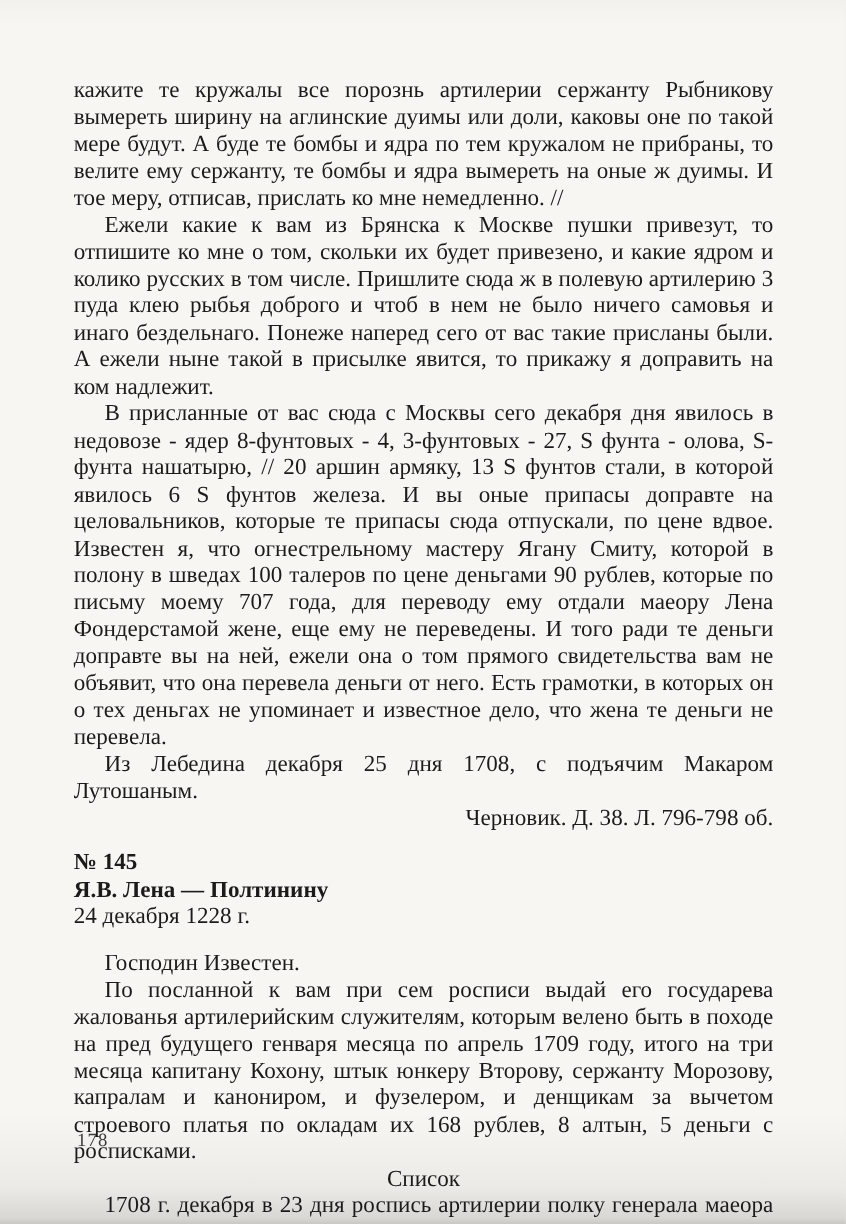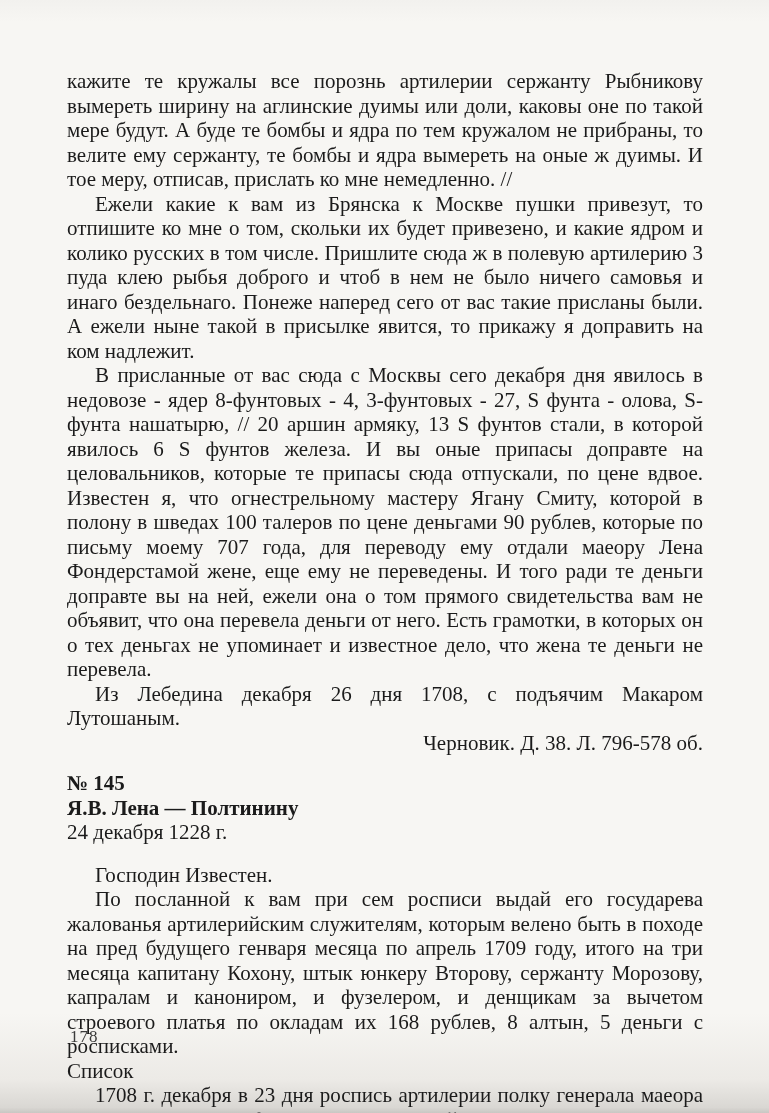--- a/index.html
+++ b/index.html
@@ -44,21 +44,21 @@
   .doc-heading p {
     text-indent: 0 !important;
   }
   .bold {
     font-weight: bold;
   }
   .salutation {
     margin-top: 18px !important;
   }
   .centered {
-    text-align: left;
+    text-align: center;
     text-indent: 0 !important;
   }
   .page-number {
     position: absolute;
     left: 70px;
     bottom: 66px;
     font-size: 17px;
     letter-spacing: 1px;
     color: #3a3a3a;
   }
@@ -68,23 +68,23 @@
 
 <div class="page">
   <div class="text-block">
 
     <p class="no-indent">кажите те кружалы все порознь артилерии сержанту Рыбникову вымереть ширину на аглинские дуимы или доли, каковы оне по такой мере будут. А буде те бомбы и ядра по тем кружалом не прибраны, то велите ему сержанту, те бомбы и ядра вымереть на оные ж дуимы. И тое меру, отписав, прислать ко мне немедленно. //</p>
 
     <p>Ежели какие к вам из Брянска к Москве пушки привезут, то отпишите ко мне о том, скольки их будет привезено, и какие ядром и колико русских в том числе. Пришлите сюда ж в полевую артилерию 3 пуда клею рыбья доброго и чтоб в нем не было ничего самовья и инаго бездельнаго. Понеже наперед сего от вас такие присланы были. А ежели ныне такой в присылке явится, то прикажу я доправить на ком надлежит.</p>
 
     <p>В присланные от вас сюда с Москвы сего декабря дня явилось в недовозе - ядер 8-фунтовых - 4, 3-фунтовых - 27, S фунта - олова, S-фунта нашатырю, // 20 аршин армяку, 13 S фунтов стали, в которой явилось 6 S фунтов железа. И вы оные припасы доправте на целовальников, которые те припасы сюда отпускали, по цене вдвое. Известен я, что огнестрельному мастеру Ягану Смиту, которой в полону в шведах 100 талеров по цене деньгами 90 рублев, которые по письму моему 707 года, для переводу ему отдали маеору Лена Фондерстамой жене, еще ему не переведены. И того ради те деньги доправте вы на ней, ежели она о том прямого свидетельства вам не объявит, что она перевела деньги от него. Есть грамотки, в которых он о тех деньгах не упоминает и известное дело, что жена те деньги не перевела.</p>
 
-    <p>Из Лебедина декабря 26 дня 1708, с подъячим Макаром Лутошаным.</p>
+    <p>Из Лебедина декабря 25 дня 1708, с подъячим Макаром Лутошаным.</p>
 
-    <p class="archival">Черновик. Д. 38. Л. 796-578 об.</p>
+    <p class="archival">Черновик. Д. 38. Л. 796-798 об.</p>
 
     <div class="doc-heading">
       <p class="bold">№ 145</p>
       <p class="bold">Я.В. Лена — Полтинину</p>
       <p>24 декабря 1228 г.</p>
     </div>
 
     <p class="salutation">Господин Известен.</p>
 
     <p>По посланной к вам при сем росписи выдай его государева жалованья артилерийским служителям, которым велено быть в походе на пред будущего генваря месяца по апрель 1709 году, итого на три месяца капитану Кохону, штык юнкеру Второву, сержанту Морозову, капралам и канониром, и фузелером, и денщикам за вычетом строевого платья по окладам их 168 рублев, 8 алтын, 5 деньги с росписками.</p>

